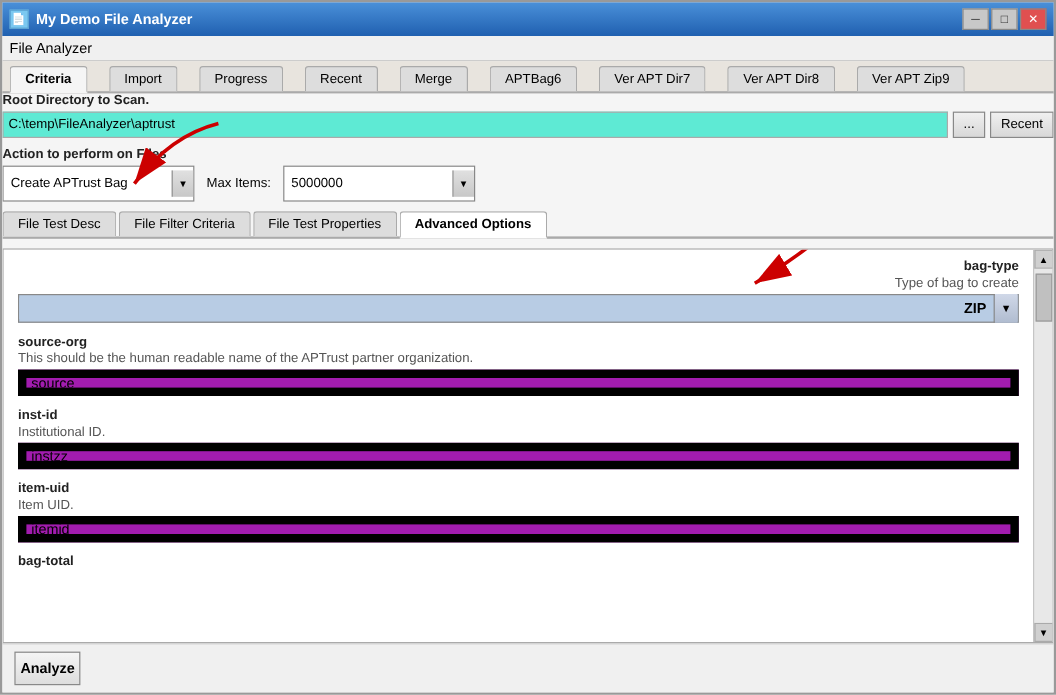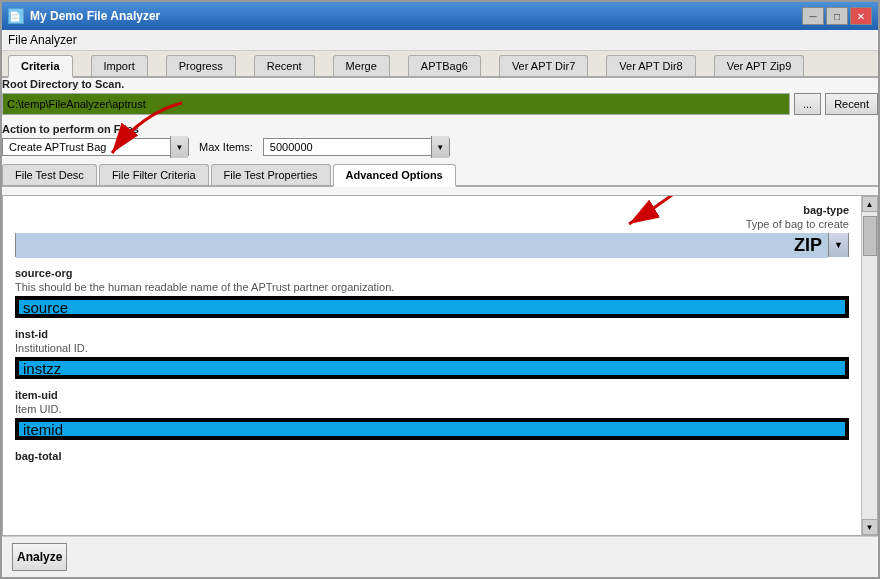--- a/index.html
+++ b/index.html
@@ -134,21 +134,21 @@
     .input-row {
       display: flex;
       gap: 4px;
       align-items: center;
     }
 
     .text-input {
       flex: 1;
       height: 22px;
       border: 1px solid #aaa;
-      background: #4d7c0f;
+      background: #5eead4;
       padding: 2px 4px;
       font-size: 11px;
     }
 
     .btn-small {
       height: 22px;
       padding: 0 8px;
       border: 1px solid #888;
       background: linear-gradient(to bottom, #f0f0f0, #d8d8d8);
       cursor: pointer;
@@ -159,22 +159,21 @@
       display: flex;
       align-items: center;
       gap: 10px;
     }
 
     .combo-box {
       display: flex;
       align-items: center;
       border: 1px solid #888;
       background: white;
-      height: 18px;
-      gap: 27px;
+      height: 30px;
     }
 
     .combo-text {
       padding: 2px 6px;
       font-size: 11px;
       min-width: 140px;
     }
 
     .combo-arrow {
       width: 18px;
@@ -285,39 +284,39 @@
 
     .field-desc {
       font-size: 11px;
       color: #555;
       margin-bottom: 3px;
     }
 
     .field-input {
       width: 100%;
       height: 22px;
-      border: 4px solid #000000;
-      background: #0ea5e9;
+      border: 7px solid #000000;
+      background: #a21caf;
       padding: 2px 4px;
-      font-size: 15px;
+      font-size: 12px;
     }
 
     .field-combo {
       display: flex;
       align-items: center;
       border: 1px solid #888;
       background: #b8cce4;
       height: 24px;
       width: 100%;
     }
 
     .field-combo-text {
       flex: 1;
       padding: 2px 6px;
-      font-size: 18px;
+      font-size: 12px;
       font-weight: bold;
       background: #b8cce4;
     }
 
     .field-combo-arrow {
       width: 20px;
       height: 24px;
       background: linear-gradient(to bottom, #d0d8e8, #b0bcd0);
       border-left: 1px solid #888;
       display: flex;

